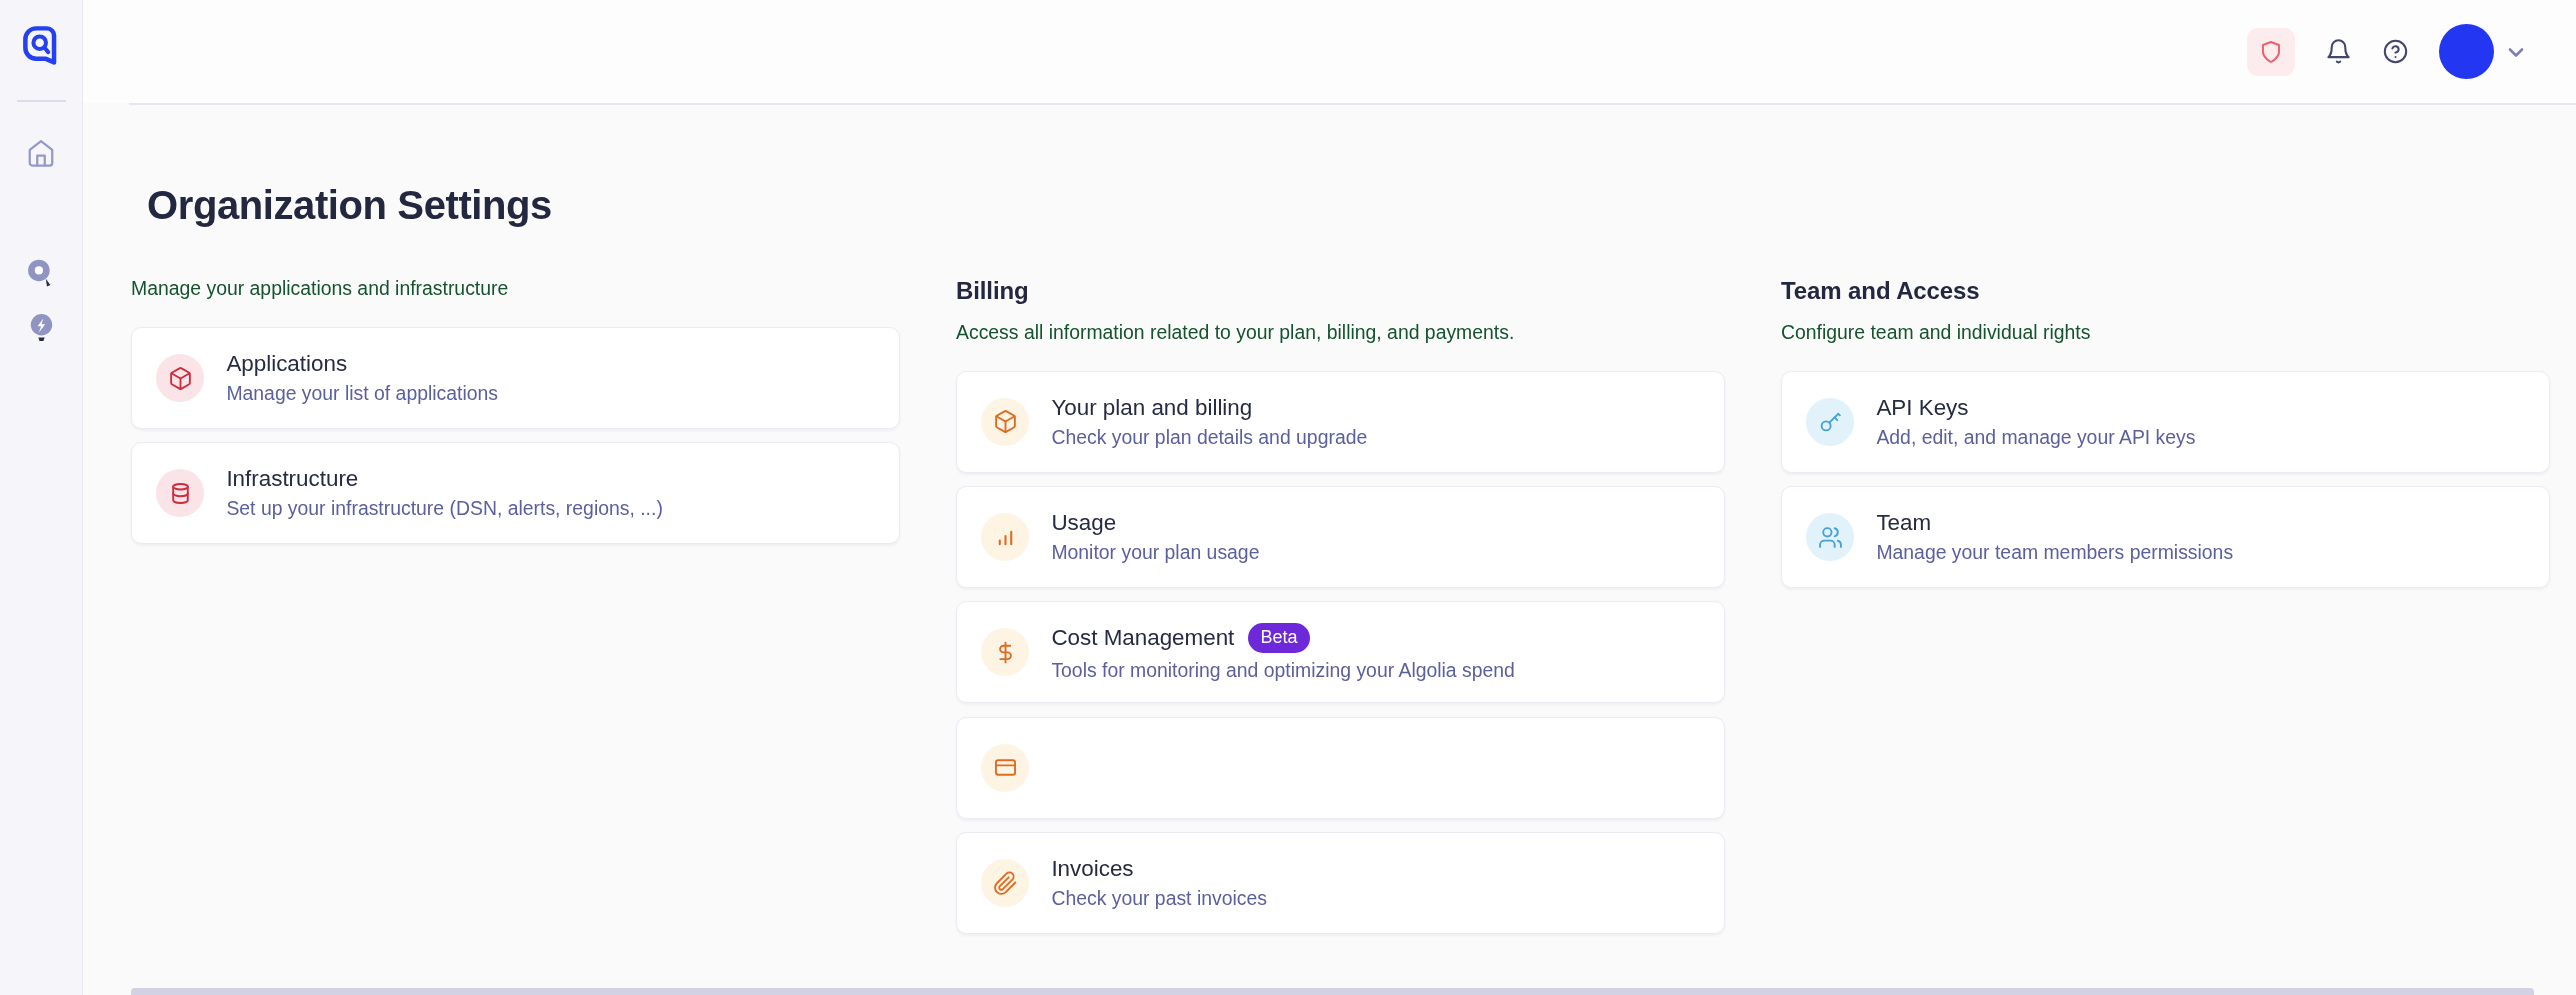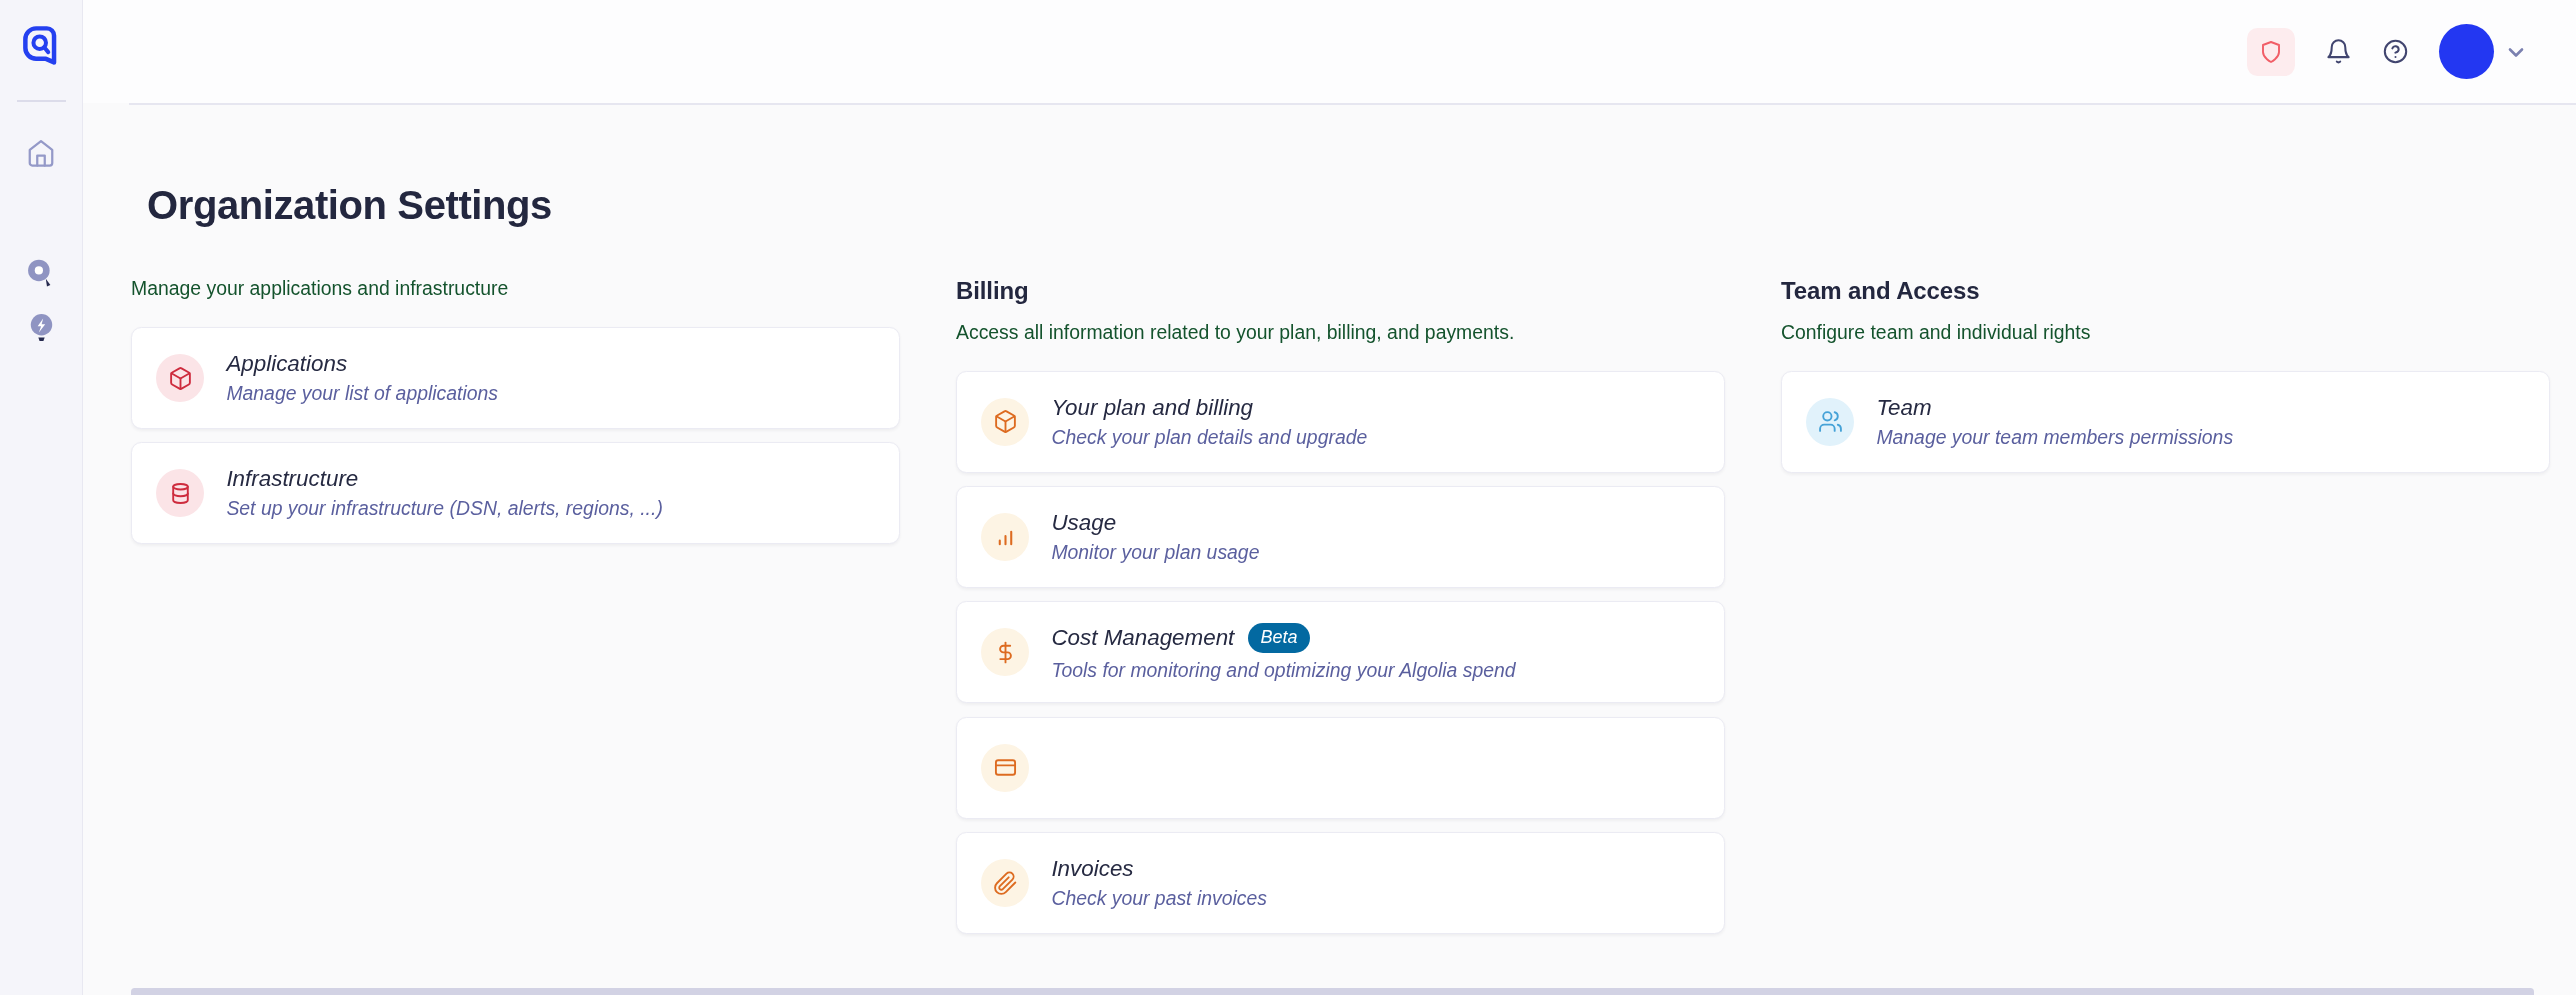--- a/index.html
+++ b/index.html
@@ -52,26 +52,26 @@
   .card {
     display:flex; align-items:center; gap:22.4px;
     height:102px; background:#ffffff; border:1.5px solid #ebebf3; border-radius:10.4px;
     padding-left:24px; text-decoration:none; cursor:pointer;
     box-shadow:0 1.5px 3px rgba(35,39,63,0.05);
   }
   .icon-circle { width:48px; height:48px; border-radius:50%; flex:0 0 auto; display:flex; align-items:center; justify-content:center; }
   .theme-red    { background:#fbe4e7; color:#ce2c3e; }
   .theme-orange { background:#fdf4e4; color:#dd6b20; }
   .theme-blue   { background:#e1f2fb; color:#45a2d7; }
-  .card-text { display:flex; flex-direction:column; gap:5.2px;font-style:italic; }
+  .card-text { display:flex; flex-direction:column; gap:5.2px; }
   .card-title-row { display:flex; align-items:center; gap:13.4px; }
   .card-title { font-size:22.4px; font-weight:500; color:#262a42; }
   .badge {
     display:inline-flex; align-items:center;
-    background:#0369a1; color:#ffffff; font-size:18px; font-weight:500;
+    background:#6d28d9; color:#ffffff; font-size:18px; font-weight:500;
     padding:3.7px 12.7px 5.2px; border-radius:745px;
   }
   .card-sub { font-size:19.4px; color:#5a5f9e; }
 
   .bottom-strip { position:absolute; left:131px; bottom:0; width:2403px; height:6.7px; background:#d2d2e4; border-radius:3.7px 3.7px 0 0; }
 
   svg { display:block; }
 </style>
 </head>
 <body>
@@ -269,20 +269,36 @@
       </div>
     </section>
 
     <section>
       <h2 class="section-title">Team and Access</h2>
       <p class="section-sub">Configure team and individual rights</p>
       <div class="cards">
         <a class="card">
           <span class="icon-circle theme-blue">
             <svg width="25" height="25" viewBox="0 0 24 24" fill="none" stroke="currentColor" stroke-width="1.8" stroke-linecap="round" stroke-linejoin="round">
+              <circle cx="7.8" cy="16.2" r="4.3"></circle>
+              <path d="M10.9 13.1 L19.4 4.6"></path>
+              <path d="M15.9 8.1 l2.6 2.6"></path>
+              <path d="M19.4 4.6 l1.6 1.6"></path>
+            </svg>
+          </span>
+          <span class="card-text">
+            <span class="card-title-row">
+                <span class="card-title">API Keys</span>
+              </span>
+            <span class="card-sub">Add, edit, and manage your API keys</span>
+          </span>
+        </a>
+        <a class="card">
+          <span class="icon-circle theme-blue">
+            <svg width="25" height="25" viewBox="0 0 24 24" fill="none" stroke="currentColor" stroke-width="1.8" stroke-linecap="round" stroke-linejoin="round">
               <path d="M16 21v-2a4 4 0 0 0-4-4H6a4 4 0 0 0-4 4v2"></path>
               <circle cx="9" cy="7" r="4"></circle>
               <path d="M22 21v-2a4 4 0 0 0-3-3.87"></path>
               <path d="M16 3.13a4 4 0 0 1 0 7.75"></path>
             </svg>
           </span>
           <span class="card-text">
             <span class="card-title-row">
                 <span class="card-title">Team</span>
               </span>

